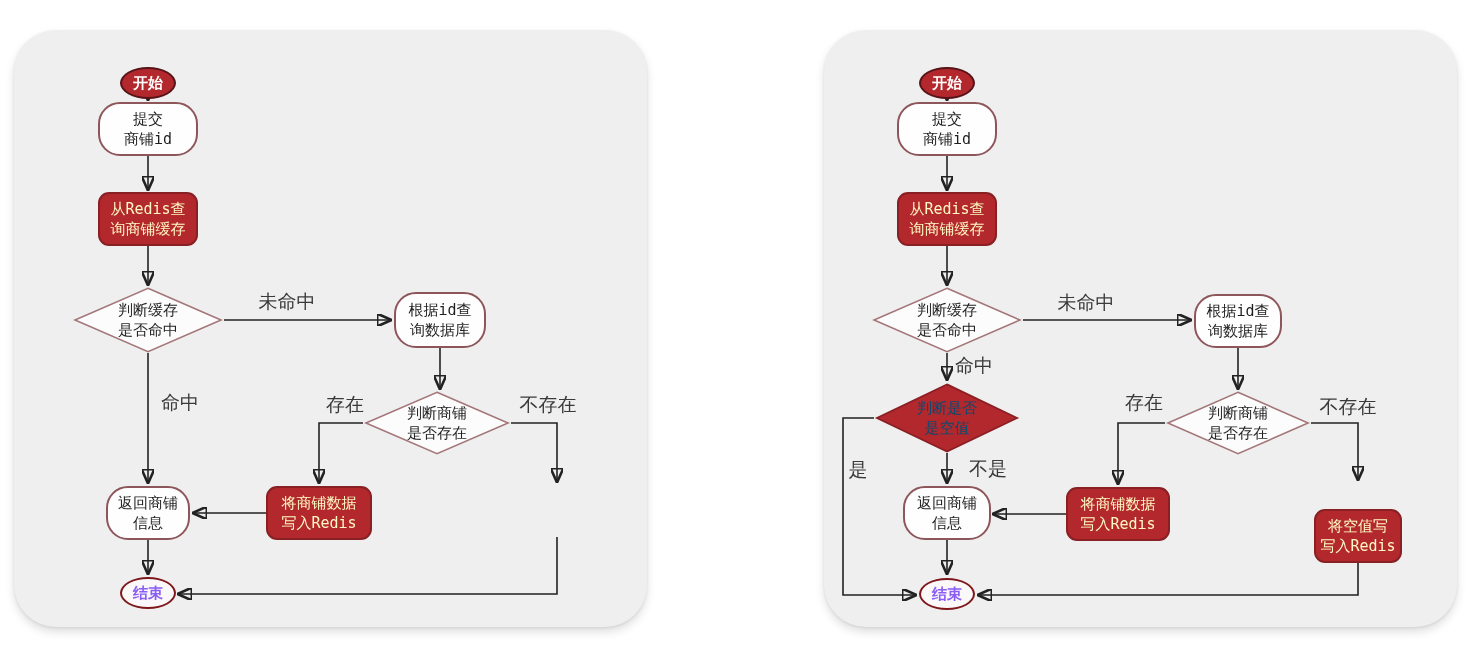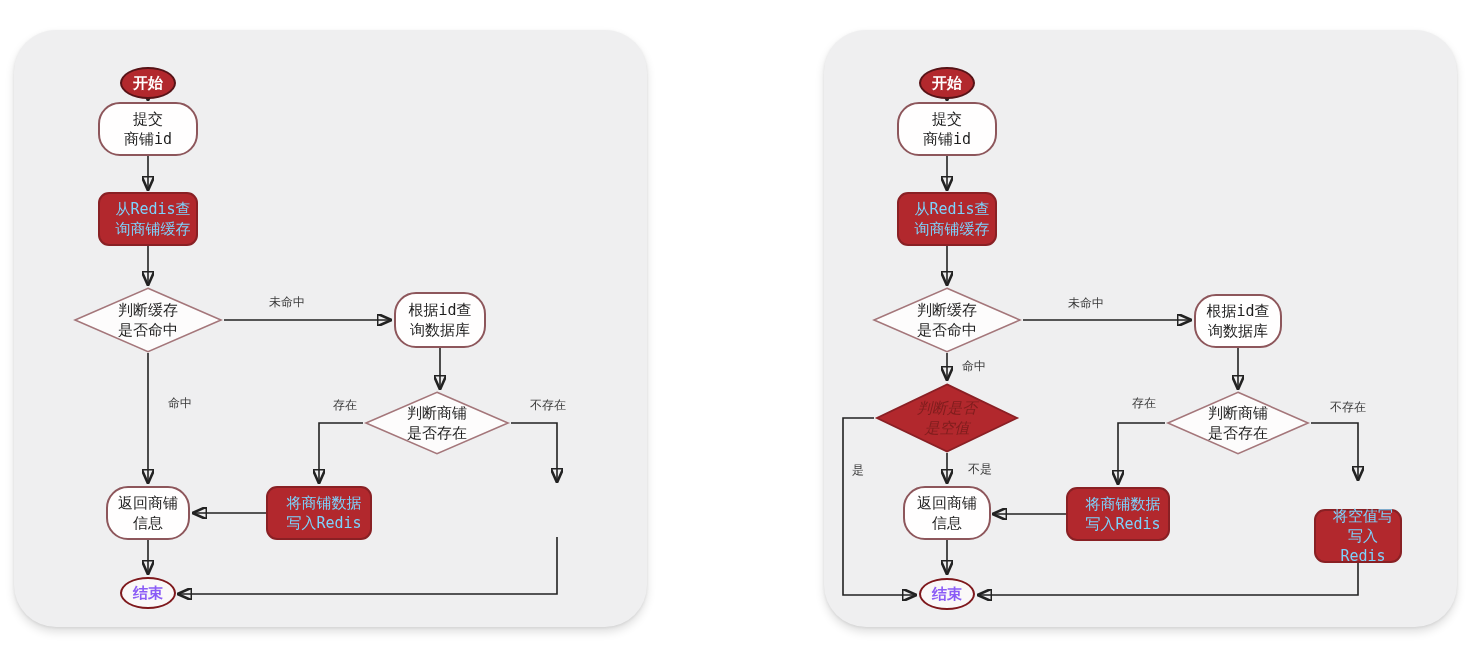--- a/index.html
+++ b/index.html
@@ -18,37 +18,37 @@
   .edges{position:absolute;left:0;top:0;width:633px;height:597px;}
   .edges path{fill:none;stroke:#222222;stroke-width:1.6px;}
   .node{
     position:absolute;display:flex;flex-direction:column;align-items:center;justify-content:center;
     text-align:center;font-size:15px;line-height:20px;color:#1e1e1e;box-sizing:border-box;
   }
   .rect-white{
     background:#fffefe;border:2px solid #8d565b;border-radius:22px;
   }
   .rect-red{
-    background:#b2282d;border:2px solid #892024;border-radius:11px;color:#7dd3fc;padding-left:10px;
+    background:#b2282d;border:2px solid #892024;border-radius:11px;color:#fef9c3;
   }
   .ellipse-start{
     background:#b2282d;border:2px solid #571317;border-radius:50%;color:#ffffff;font-weight:bold;
   }
   .ellipse-end{
     background:#faf8f8;border:2.5px solid #7e181c;border-radius:50%;color:#8b5cf6;font-weight:bold;
   }
   .diamond{background:transparent;border:none;}
   .diamond svg{position:absolute;left:0;top:0;width:100%;height:100%;}
   .diamond polygon{fill:#fdfcfc;stroke:#a4767a;stroke-width:1.6px;}
   .diamond.red polygon{fill:#b2282d;stroke:#8a1f24;stroke-width:1.8px;}
   .diamond .dtxt{position:relative;z-index:1;}
-  .diamond.red .dtxt{color:#7f1d1d;font-style:italic;}
+  .diamond.red .dtxt{color:#0c4a6e;}
   .edge-label{
     position:absolute;transform:translate(-50%,-50%);
-    font-size:12px;color:#3a3a3a;white-space:nowrap;
+    font-size:19px;color:#3a3a3a;white-space:nowrap;
   }
   .transition{position:absolute;left:664px;top:248px;width:132px;height:134px;}
   .transition svg{position:absolute;left:0;top:0;width:100%;height:100%;
     filter:drop-shadow(2px 3px 3px rgba(0,0,0,0.25));}
   .transition .tlabel{
     position:absolute;left:6px;top:0;width:102px;height:134px;
     display:flex;flex-direction:column;align-items:center;justify-content:center;
     font-size:16px;line-height:22px;color:#2e2e2e;text-align:center;
   }
 </style>
@@ -226,16 +226,16 @@
 
     <div class="node ellipse-end" style="left:95px;top:548px;width:56px;height:32px">
       <span>结束</span>
     </div>
 
     <div class="edge-label" style="left:262px;top:273px">未命中</div>
     <div class="edge-label" style="left:150px;top:336px">命中</div>
     <div class="edge-label" style="left:320px;top:373px">存在</div>
     <div class="edge-label" style="left:524px;top:377px">不存在</div>
     <div class="edge-label" style="left:34px;top:440px">是</div>
-    <div class="edge-label" style="left:156px;top:439px">不是</div>
+    <div class="edge-label" style="left:164px;top:439px">不是</div>
   </section>
 
 </div>
 
 </body></html>

